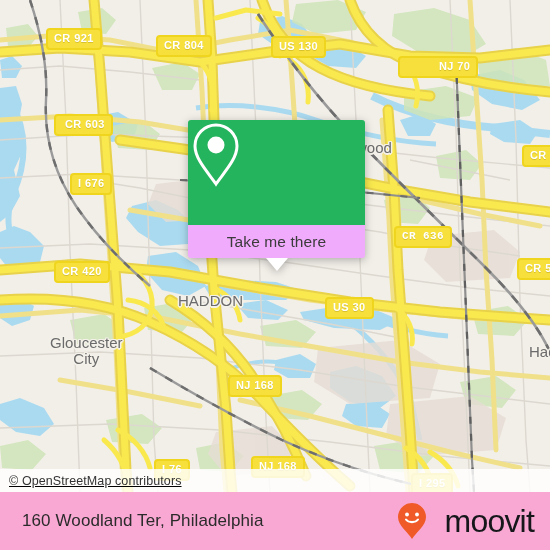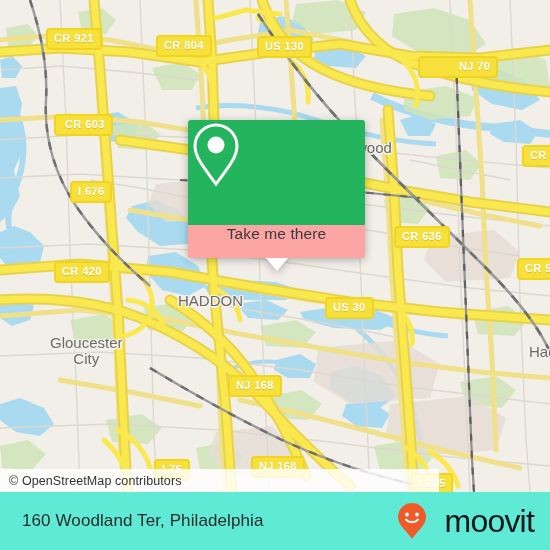--- a/index.html
+++ b/index.html
@@ -38,55 +38,55 @@
     white-space:nowrap;
     line-height:1.05;
     text-shadow:
       -1.5px 0 #f4f1ea, 1.5px 0 #f4f1ea, 0 -1.5px #f4f1ea, 0 1.5px #f4f1ea,
       -1px -1px #f4f1ea, 1px -1px #f4f1ea, -1px 1px #f4f1ea, 1px 1px #f4f1ea;
   }
   .place.two{line-height:1.08;text-align:center;}
 
   
   #attrib{
-    position:absolute;left:0;bottom:0;width:439px;height:23px;
+    position:absolute;left:0;bottom:0;width:550px;height:23px;
     background:rgba(255,255,255,.82);
-    display:flex;align-items:center;
+    display:flex;align-items:center;text-decoration:underline;
   }
   #attrib span{
     font-size:12.5px;color:#333;padding-left:9px;letter-spacing:.1px;
   }
 
   
   #callout{
     position:absolute;left:188px;top:120px;width:177px;
     filter:drop-shadow(0 2px 4px rgba(0,0,0,.28));
   }
   #callout-top{
     background:#24b45e;height:105px;border-radius:3px 3px 0 0;
     display:flex;align-items:center;justify-content:center;
   }
   #callout-bottom{
-    background:#fca5a5;height:33px;border-radius:0 0 3px 3px;
-    display:flex;align-items:flex-start;justify-content:center;
+    background:#f0abfc;height:33px;border-radius:0 0 3px 3px;
+    display:flex;align-items:center;justify-content:center;
     position:relative;
   }
   #callout-label{font-size:15.5px;color:#3b3b3b;letter-spacing:.1px;}
   #callout-tail{
     position:absolute;left:50%;top:100%;margin-left:-11px;
     width:0;height:0;
     border-left:11px solid transparent;
     border-right:11px solid transparent;
     border-top:13px solid #ffffff;
   }
 
   
   #footer{
     position:absolute;left:0;top:492px;width:550px;height:58px;
-    background:#5eead4;overflow:hidden;
+    background:#f9a8d4;overflow:hidden;
   }
   #footer-inner{
     position:relative;width:100%;height:100%;
     display:flex;align-items:center;justify-content:space-between;
     padding:0 16px 0 22px;box-sizing:border-box;
   }
   #footer-address{font-size:17px;color:#2b2b2b;letter-spacing:.1px;}
   #brand{display:flex;align-items:center;gap:18px;}
   #brand-word{font-size:32px;color:#16171a;letter-spacing:-.8px;line-height:1;font-weight:normal;}
 </style>
@@ -262,26 +262,26 @@
           <path d="M456 60 L460 160 L464 260 L468 360 L472 460 L474 492" stroke="#5f5f5f" stroke-width="2.2" stroke-dasharray="7 10"></path>
           <path d="M180 180 L260 184 L340 190 L420 198" stroke="#8f8f8f" stroke-width="2"></path>
           <path d="M180 180 L260 184 L340 190 L420 198" stroke="#6e6e6e" stroke-width="2" stroke-dasharray="7 10"></path>
         </g>
       </g>
     </svg>
 
     <div id="shield-layer">
         <div class="shield" style="left: 46px; top: 28px;">CR 921</div>
         <div class="shield" style="left: 156px; top: 35px;">CR 804</div>
-        <div class="shield" style="left: 257px; top: 36px;">US 130</div>
-        <div class="shield" style="left: 418px; top: 56px; padding-left: 39px;">NJ 70</div>
+        <div class="shield" style="left: 271px; top: 36px;">US 130</div>
+        <div class="shield" style="left: 398px; top: 56px; padding-left: 39px;">NJ 70</div>
         <div class="shield" style="left: 54px; top: 114px; padding-left: 9px;">CR 603</div>
         <div class="shield" style="left: 522px; top: 145px;">CR 6</div>
-        <div class="shield" style="left: 70px; top: 181px;">I 676</div>
-        <div class="shield" style="left: 394px; top: 226px;">CR 636</div>
+        <div class="shield" style="left: 70px; top: 173px;">I 676</div>
+        <div class="shield" style="left: 394px; top: 226px; font-family: Liberation Mono, monospace;">CR 636</div>
         <div class="shield" style="left: 54px; top: 261px;">CR 420</div>
         <div class="shield" style="left: 517px; top: 258px;">CR 56</div>
         <div class="shield" style="left: 325px; top: 297px;">US 30</div>
         <div class="shield" style="left: 228px; top: 375px;">NJ 168</div>
         <div class="shield" style="left: 154px; top: 459px;">I 76</div>
         <div class="shield" style="left: 251px; top: 456px;">NJ 168</div>
         <div class="shield" style="left: 411px; top: 473px;">I 295</div>
       </div>
 
     <div id="place-layer">

